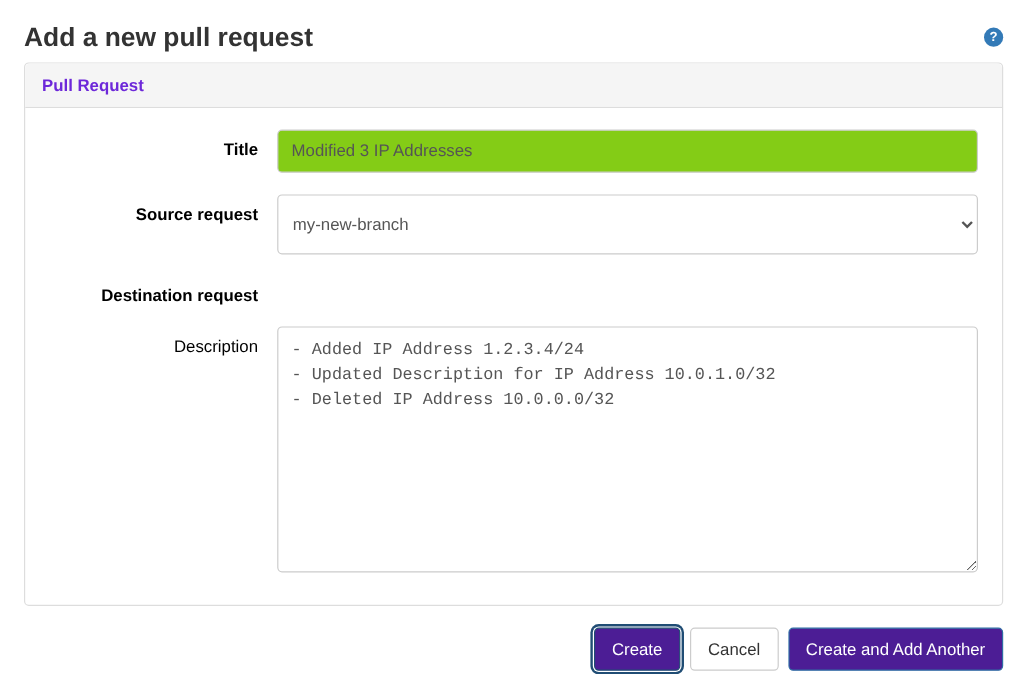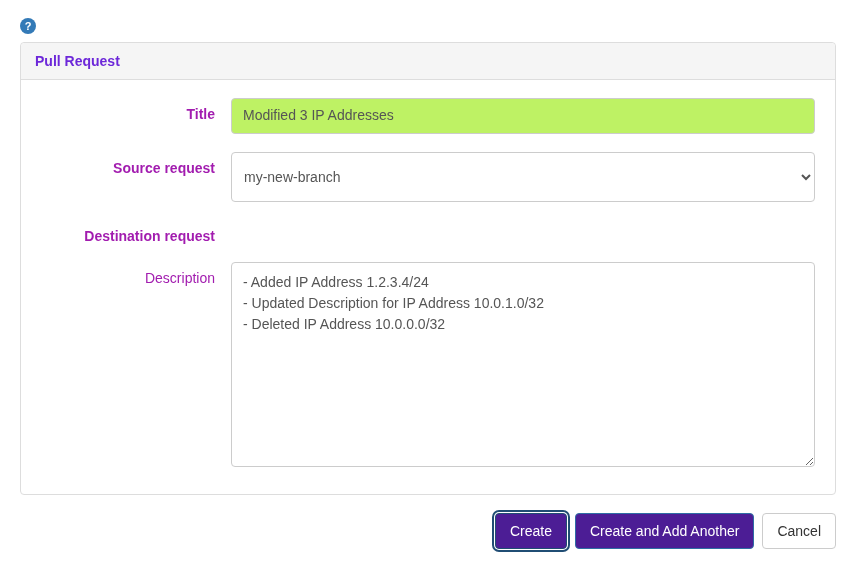--- a/index.html
+++ b/index.html
@@ -60,33 +60,33 @@
     align-items: flex-start;
     margin-bottom: 18px;
   }
   .form-row:last-child { margin-bottom: 0; }
   .form-label {
     width: 190px;
     text-align: right;
     padding-right: 16px;
     padding-top: 8px;
     font-size: 14px;
-    color: #a21caf;
+    color: #000000;
   }
   .form-label.bold { font-weight: 700; }
   .form-control-wrap {
     flex: 1;
   }
   .form-control {
     width: 100%;
     padding: 7px 11px;
     font-size: 14px;
     line-height: 1.4;
     color: #555;
-    background: #bef264;
+    background: #84cc16;
     border: 1px solid #ccc;
     border-radius: 4px;
     font-family: inherit;
   }
   .form-select {
     width: 100%;
     padding: 7px 8px;
     font-size: 14px;
     color: #555;
     background: #fff;
@@ -97,21 +97,21 @@
   }
   .form-textarea {
     width: 100%;
     padding: 9px 11px;
     font-size: 14px;
     line-height: 1.5;
     color: #555;
     background: #fff;
     border: 1px solid #ccc;
     border-radius: 4px;
-    font-family: Liberation Sans, sans-serif;
+    font-family: Liberation Mono, monospace;
     resize: both;
     height: 205px;
   }
   .btn-row {
     display: flex;
     justify-content: flex-end;
     gap: 8px;
   }
   .btn {
     padding: 8px 14px;
@@ -135,20 +135,21 @@
   .btn-default {
     background: #fff;
     border-color: #ccc;
     color: #333;
   }
 </style>
 </head>
 <body>
 
 <div class="header-row">
+  <h1 class="page-title">Add a new pull request</h1>
   <span class="help-icon">?</span>
 </div>
 
 <div class="panel">
   <div class="panel-header">Pull Request</div>
   <div class="panel-body">
 
     <div class="form-row">
       <div class="form-label bold">Title</div>
       <div class="form-control-wrap">
@@ -176,15 +177,15 @@
 - Updated Description for IP Address 10.0.1.0/32
 - Deleted IP Address 10.0.0.0/32</textarea>
       </div>
     </div>
 
   </div>
 </div>
 
 <div class="btn-row">
   <button class="btn btn-primary focused">Create</button>
+  <button class="btn btn-default">Cancel</button>
   <button class="btn btn-primary">Create and Add Another</button>
-  <button class="btn btn-default">Cancel</button>
 </div>
 
 </body></html>

